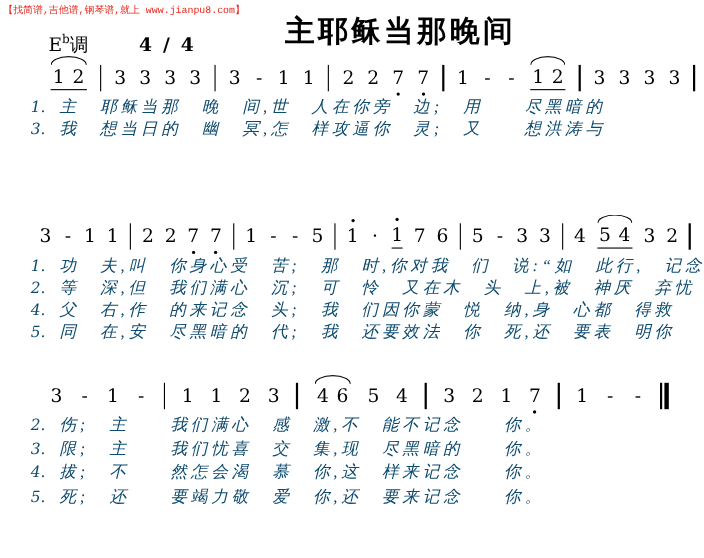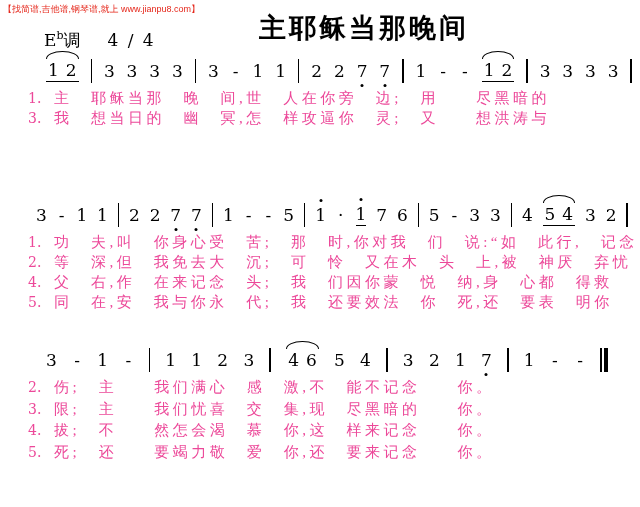--- a/index.html
+++ b/index.html
@@ -2,34 +2,34 @@
 <html><head>
 <meta charset="utf-8">
 <style>
   html,body{margin:0;padding:0;}
   body{
     width:640px;height:507px;position:relative;background:#ffffff;
     font-family:"Liberation Sans", sans-serif;color:#000;overflow:hidden;
   }
   .watermark{
     position:absolute;left:3px;top:3px;font-size:9px;color:#e5271b;
-    font-family:Liberation Sans, sans-serif;letter-spacing:0px;white-space:pre;
+    font-family:Liberation Mono, monospace;letter-spacing:0px;white-space:pre;
   }
   .title{
     position:absolute;left:0;right:0;top:10px;text-align:center;
     transform:translateX(44px);
     font-size:27px;font-weight:700;letter-spacing:3px;color:#000;
     font-family:"Liberation Sans", sans-serif;
   }
   .keyline{
     position:absolute;left:44px;top:29px;font-size:17px;color:#000;
     font-family:"DejaVu Serif", serif;
   }
   .keyline .flat{font-size:11px;vertical-align:super;letter-spacing:0;}
-  .keyline .meter{margin-left:27px;letter-spacing:2px;}
+  .keyline .meter{margin-left:46px;letter-spacing:2px;font-weight:bold;}
   
   .music-row{
     position:absolute;height:34px;display:flex;justify-content:space-between;
     align-items:center;font-family:"DejaVu Serif", serif;
   }
   .m1{left:46px;top:54px;width:586px;}
   .m2{left:36px;top:198px;width:592px;}
   .m3{left:46px;top:343px;width:562px;}
   .note{
     display:inline-block;position:relative;font-size:17px;line-height:20px;
@@ -55,21 +55,21 @@
   .barline{display:inline-block;width:1.5px;height:24px;background:#000;}
   .finalbar{display:inline-flex;gap:2px;align-items:center;}
   .finalbar .thin{width:1.5px;height:24px;background:#000;display:inline-block;}
   .finalbar .thick{width:4px;height:24px;background:#000;display:inline-block;}
   
   .lyrics{position:absolute;left:28px;}
   .ly1{top:88px;}
   .ly2{top:232px;}
   .ly3{top:377px;}
   .lyric-row{height:20px;line-height:20px;white-space:pre;
-    font-family:"Liberation Serif", serif;font-size:15px;color:#ec4899;}
+    font-family:"Liberation Serif", serif;font-size:15px;color:#0c4a6e;font-style:italic;}
   .ly3 .lyric-row{height:21.5px;line-height:21.5px;}
   .vnum{display:inline-block;width:26px;font-size:14px;letter-spacing:0;
     font-family:"DejaVu Serif", serif;}
   .vtext{letter-spacing:3.5px;}
 </style>
 </head>
 <body>
 
 <div class="watermark">【找简谱,吉他谱,钢琴谱,就上 www.jianpu8.com】</div>
 
@@ -150,23 +150,23 @@
     <span class="slur beam">
       <span class="note e">5</span>
       <span class="note e">4</span>
     </span>
     <span class="note">3</span>
     <span class="note">2</span>
     <span class="barline"></span>
   </div>
 <div class="lyrics ly2">
     <div class="lyric-row"><span class="vnum">1.</span><span class="vtext">功　夫,叫　你身心受　苦;　那　时,你对我　们　说:“如　此行,　记念</span></div>
-    <div class="lyric-row"><span class="vnum">2.</span><span class="vtext">等　深,但　我免去大　沉;　可　怜　又在木　头　上,被　神厌　弃忧</span></div>
-    <div class="lyric-row"><span class="vnum">4.</span><span class="vtext">父　右,作　在来记念　头;　我　们因你蒙　悦　纳,身　心都　得救</span></div>
-    <div class="lyric-row"><span class="vnum">5.</span><span class="vtext">同　在,安　我与你永　代;　我　还要效法　你　死,还　要表　明你</span></div>
+    <div class="lyric-row"><span class="vnum">2.</span><span class="vtext">等　深,但　我们满心　沉;　可　怜　又在木　头　上,被　神厌　弃忧</span></div>
+    <div class="lyric-row"><span class="vnum">4.</span><span class="vtext">父　右,作　的来记念　头;　我　们因你蒙　悦　纳,身　心都　得救</span></div>
+    <div class="lyric-row"><span class="vnum">5.</span><span class="vtext">同　在,安　尽黑暗的　代;　我　还要效法　你　死,还　要表　明你</span></div>
   </div>
 
 <div class="music-row m3">
     <span class="note">3</span>
     <span class="note">-</span>
     <span class="note">1</span>
     <span class="note">-</span>
     <span class="barline"></span>
     <span class="note">1</span>
     <span class="note">1</span>

